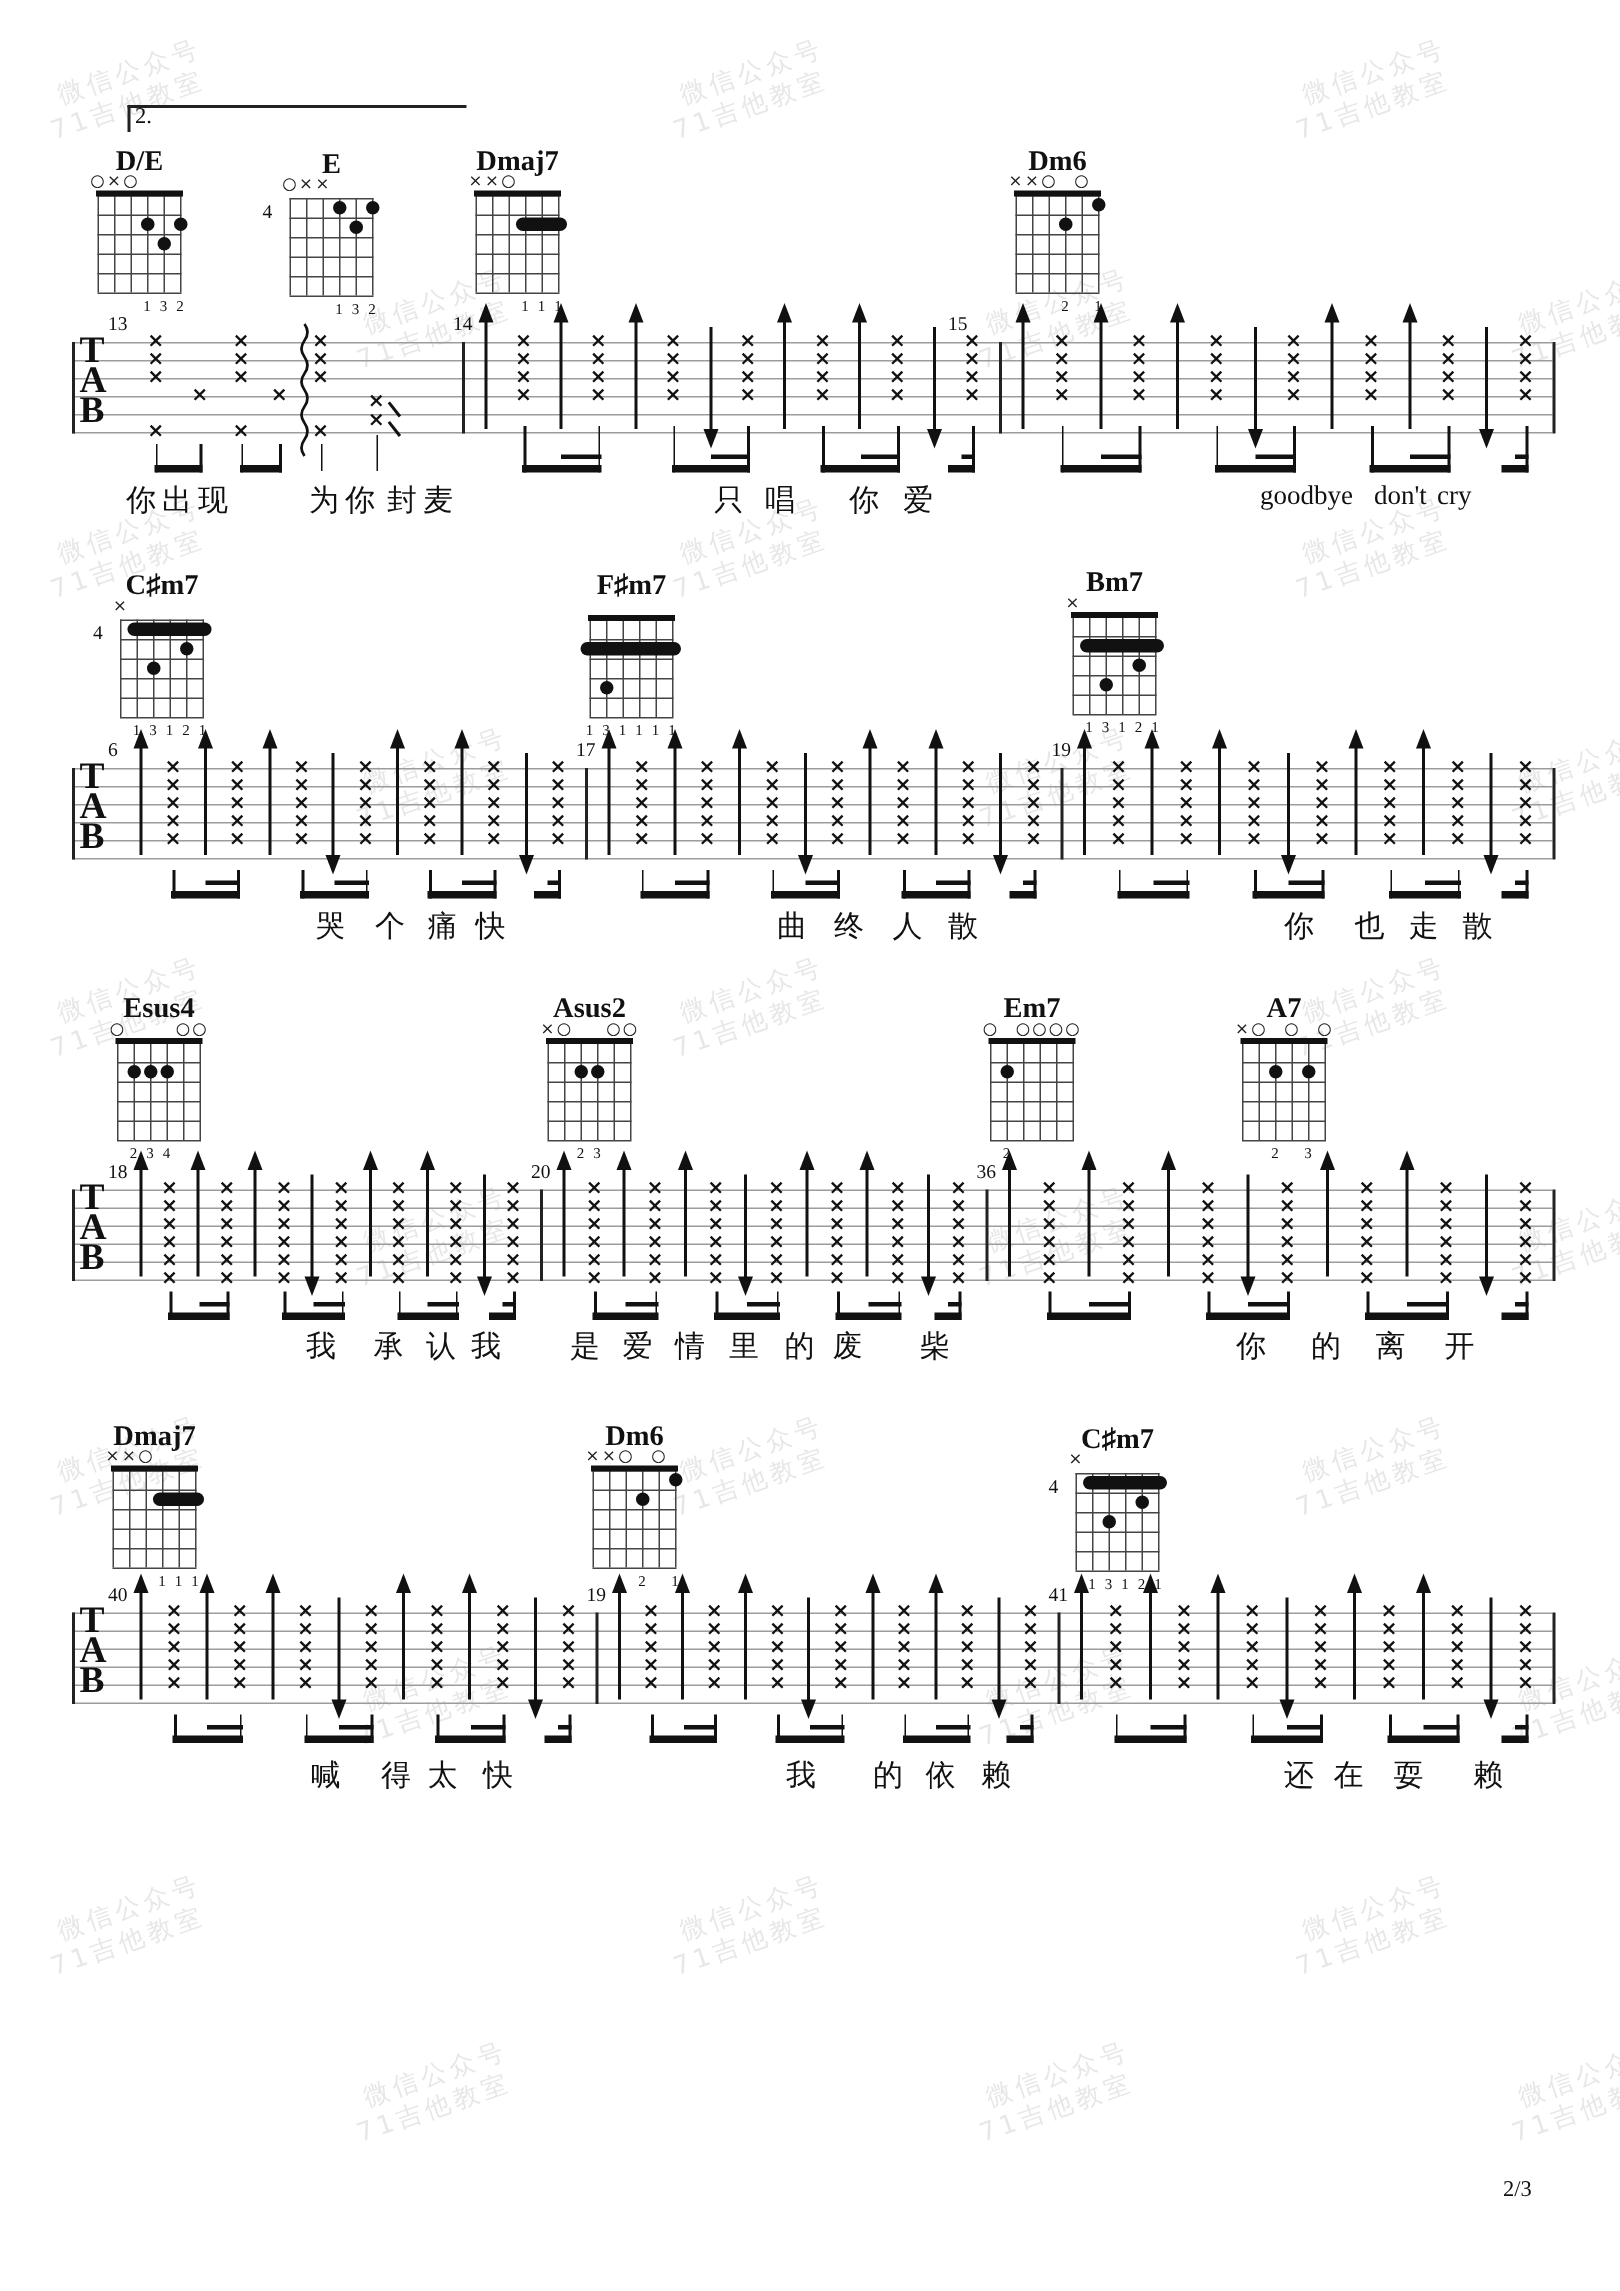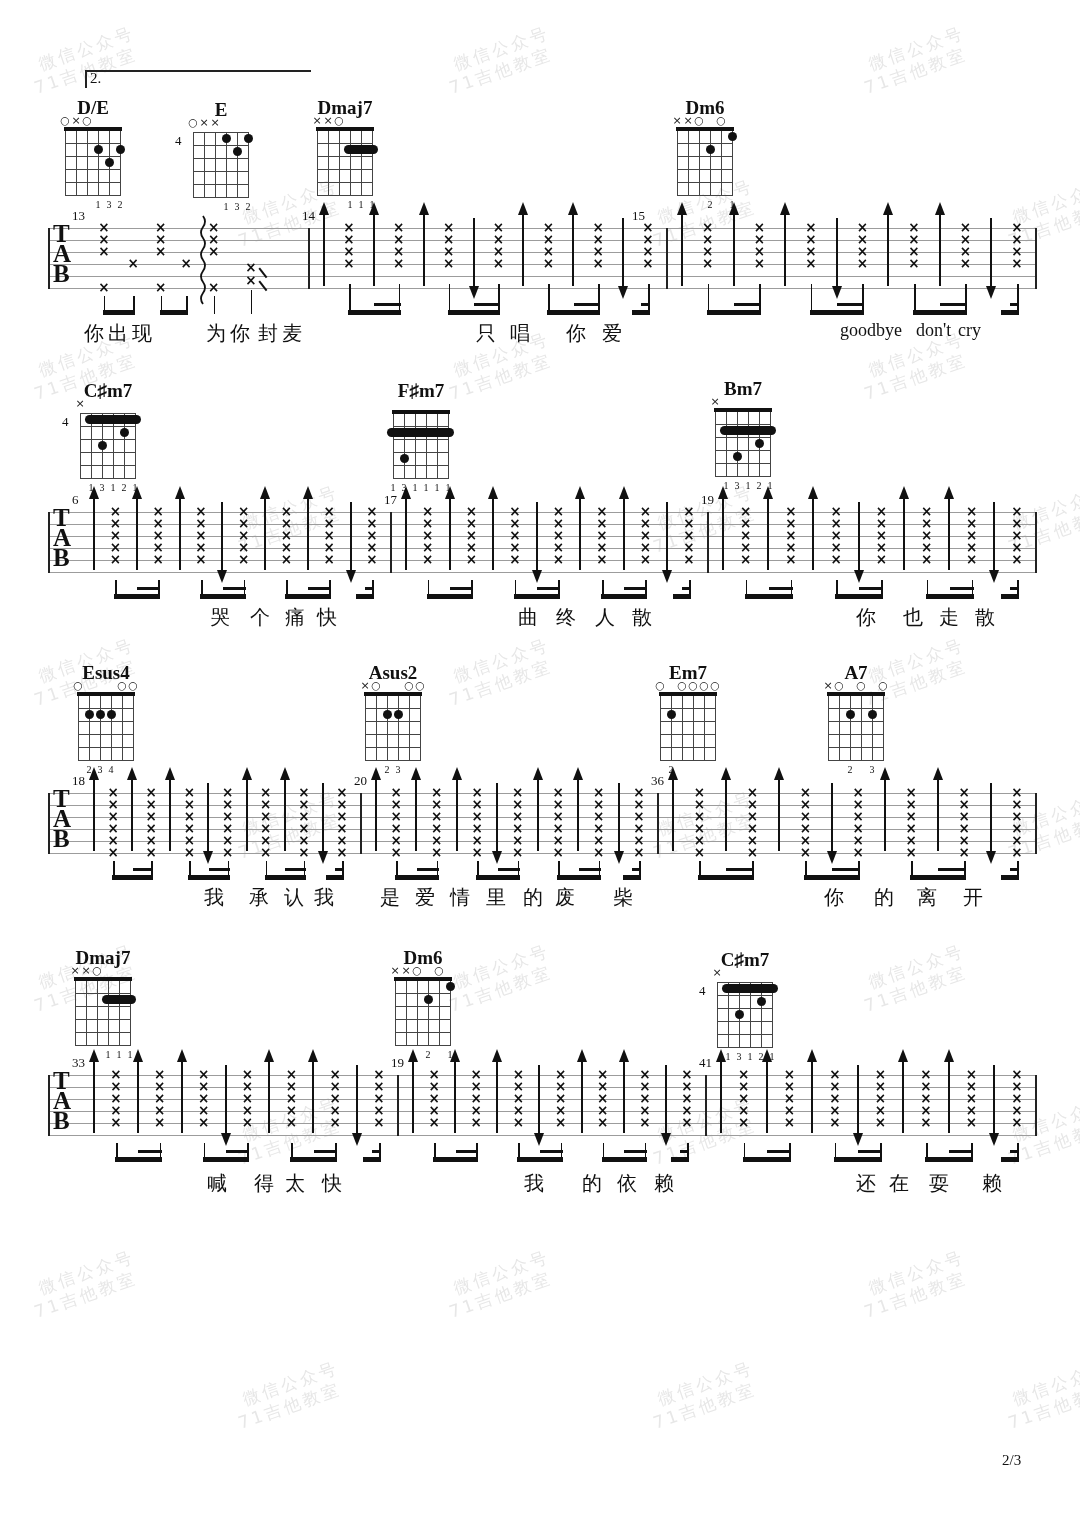--- a/index.html
+++ b/index.html
@@ -971,21 +971,21 @@
       <div class="staffline" style="left: 48px; top: 1075px; width: 987px;"></div>
       <div class="staffline" style="left: 48px; top: 1087px; width: 987px;"></div>
       <div class="staffline" style="left: 48px; top: 1099px; width: 987px;"></div>
       <div class="staffline" style="left: 48px; top: 1111px; width: 987px;"></div>
       <div class="staffline" style="left: 48px; top: 1123px; width: 987px;"></div>
       <div class="staffline" style="left: 48px; top: 1135px; width: 987px;"></div>
       <div class="barline" style="left: 48px; top: 1075px; height: 61px;"></div>
       <div class="clef" style="left: 53px; top: 1070px;">T</div>
       <div class="clef" style="left: 53px; top: 1090px;">A</div>
       <div class="clef" style="left: 53px; top: 1110px;">B</div>
-      <div class="mnum" style="left: 72px; top: 1055px;">33</div>
+      <div class="mnum" style="left: 72px; top: 1055px;">40</div>
       <div class="head-up" style="left: 89px; top: 1049px;"></div>
       <div class="shaft" style="left: 93px; top: 1061px; height: 72px;"></div>
       <div class="sx" style="left: 108.923px; top: 1067px;">×</div>
       <div class="sx" style="left: 108.923px; top: 1079px;">×</div>
       <div class="sx" style="left: 108.923px; top: 1091px;">×</div>
       <div class="sx" style="left: 108.923px; top: 1103px;">×</div>
       <div class="sx" style="left: 108.923px; top: 1115px;">×</div>
       <div class="head-up" style="left: 132.846px; top: 1049px;"></div>
       <div class="shaft" style="left: 136.846px; top: 1061px; height: 72px;"></div>
       <div class="sx" style="left: 152.769px; top: 1067px;">×</div>

